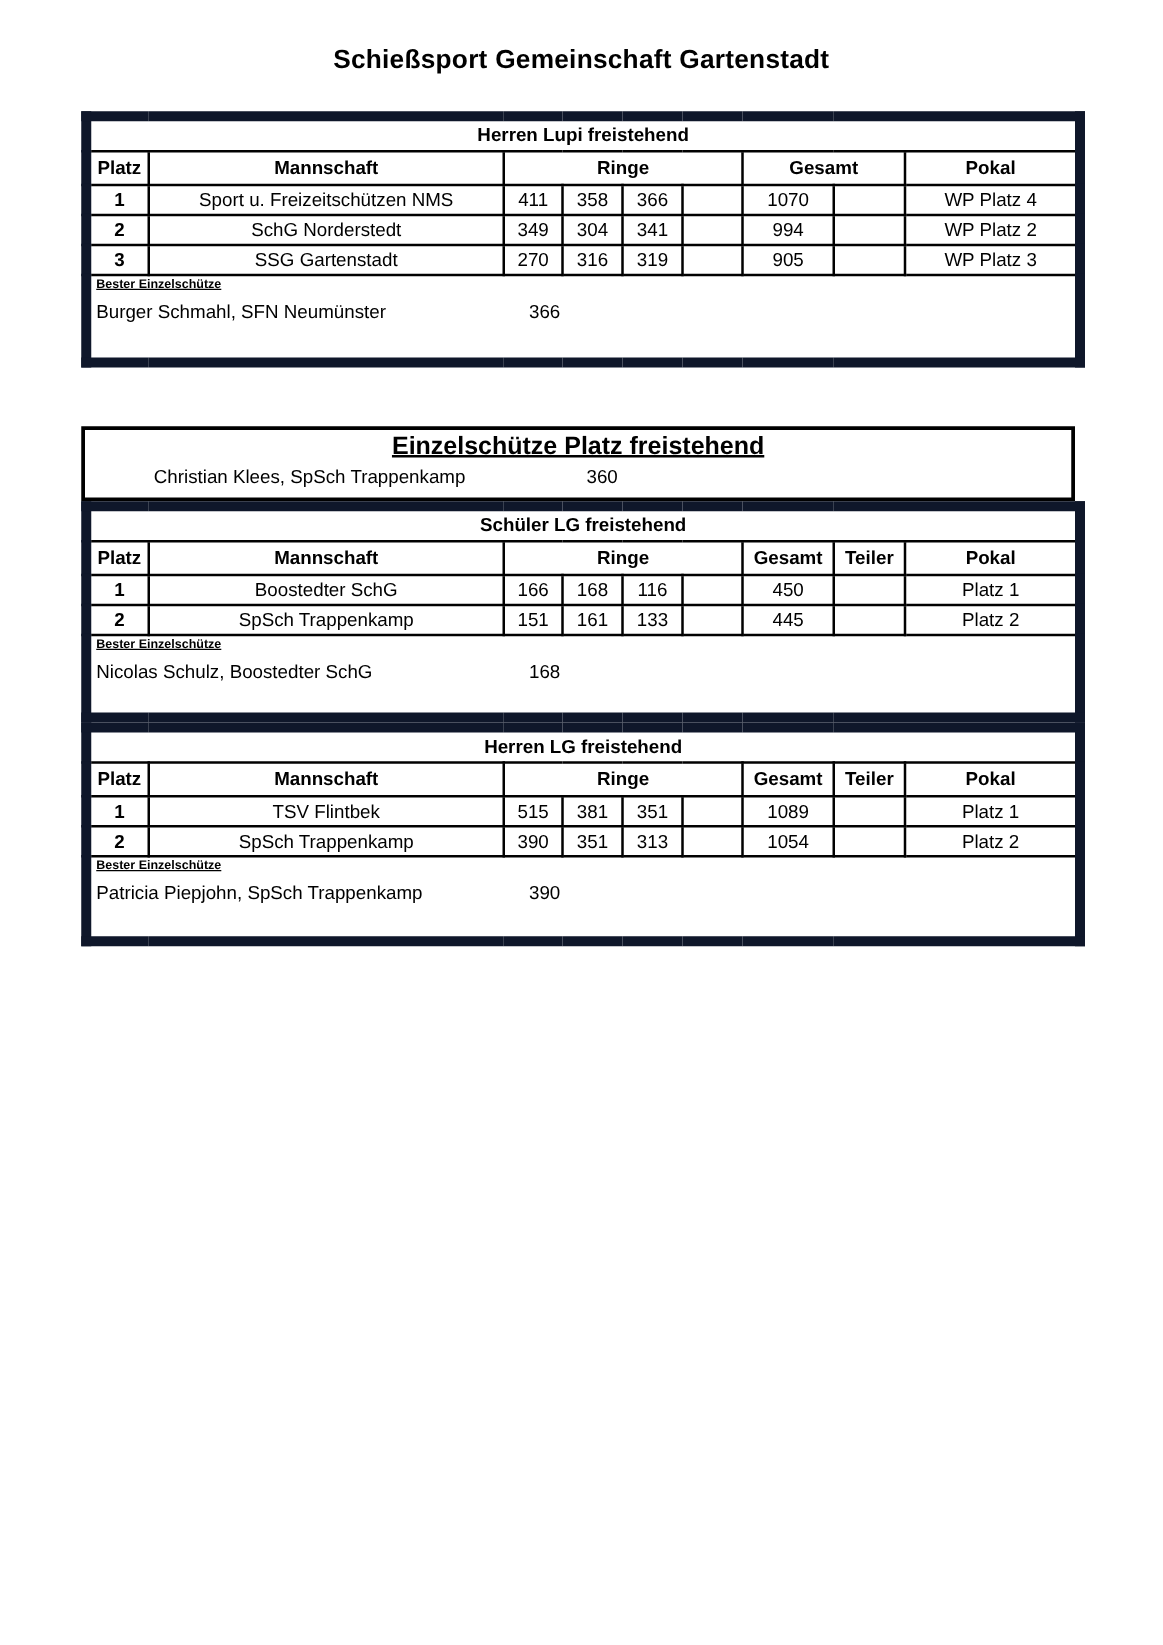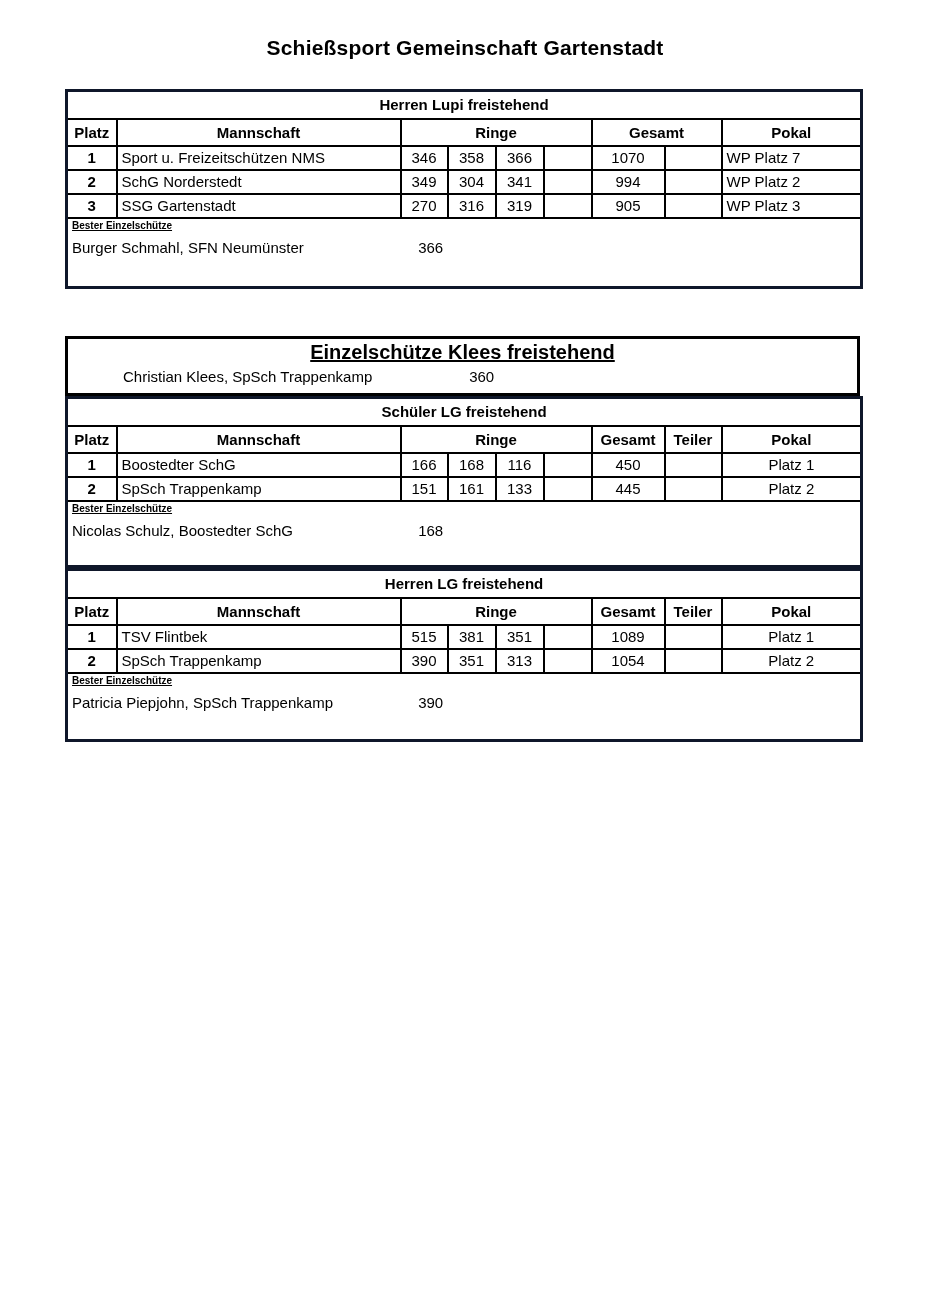--- a/index.html
+++ b/index.html
@@ -18,21 +18,21 @@
     text-align: center;
     font-size: 21px;
     font-weight: bold;
     letter-spacing: 0.2px;
   }
   table.results {
     border-collapse: collapse;
     table-layout: fixed;
     width: 795px;
     margin-left: 65px;
-    border: 3px solid #0f172a;
+    border: 8px solid #0f172a;
   }
   table.results td {
     border: 2px solid #000;
     font-size: 15px;
     padding: 1px 4px;
     overflow: hidden;
     white-space: nowrap;
   }
   td.tbl-title {
     font-size: 20px;
@@ -42,21 +42,21 @@
     padding: 2px 4px;
   }
   td.h {
     font-weight: bold;
     text-align: center;
     height: 27px;
   }
   td.no-r { border-right-style: hidden; }
   td.no-l { border-left-style: hidden; }
   td.c { text-align: center; height: 24px; }
-  td.l { text-align: left; padding-left: 6px; height: 24px; }
+  td.l { text-align: center; padding-left: 6px; height: 24px; }
   td.bold { font-weight: bold; }
   td.best-cell {
     height: 70px;
     vertical-align: top;
     padding: 20px 0 0 55px;
   }
   .best-label {
     font-size: 10px;
     font-weight: bold;
     text-decoration: underline;
@@ -116,27 +116,27 @@
       <tr>
         <td class="h">Platz</td>
         <td class="h">Mannschaft</td>
         <td class="h" colspan="4">Ringe</td>
         <td class="h no-r" colspan="2">Gesamt</td>
         <td class="h no-l">Pokal</td>
       </tr>
       <tr>
         <td class="c bold">1</td>
         <td class="l">Sport u. Freizeitschützen NMS</td>
-        <td class="c">346</td>
+        <td class="c">411</td>
         <td class="c">358</td>
         <td class="c">366</td>
         <td class="c"></td>
         <td class="c">1070</td>
         <td class="c"></td>
-        <td class="l">WP Platz 7</td>
+        <td class="l">WP Platz 4</td>
       </tr>
       <tr>
         <td class="c bold">2</td>
         <td class="l">SchG Norderstedt</td>
         <td class="c">349</td>
         <td class="c">304</td>
         <td class="c">341</td>
         <td class="c"></td>
         <td class="c">994</td>
         <td class="c"></td>
@@ -159,21 +159,21 @@
           <div class="best-line">
             <span class="best-name">Burger Schmahl, SFN Neumünster</span>
             <span>366</span>
           </div>
         </td>
       </tr>
     </tbody>
   </table>
 
   <div class="single-box">
-    <div class="single-title">Einzelschütze Klees freistehend</div>
+    <div class="single-title">Einzelschütze Platz freistehend</div>
     <div class="single-line">
       <span class="best-name">Christian Klees, SpSch Trappenkamp</span>
       <span>360</span>
     </div>
   </div>
 
   <table class="results mt">
     <colgroup>
       <col style="width:50px">
         <col style="width:284px">

